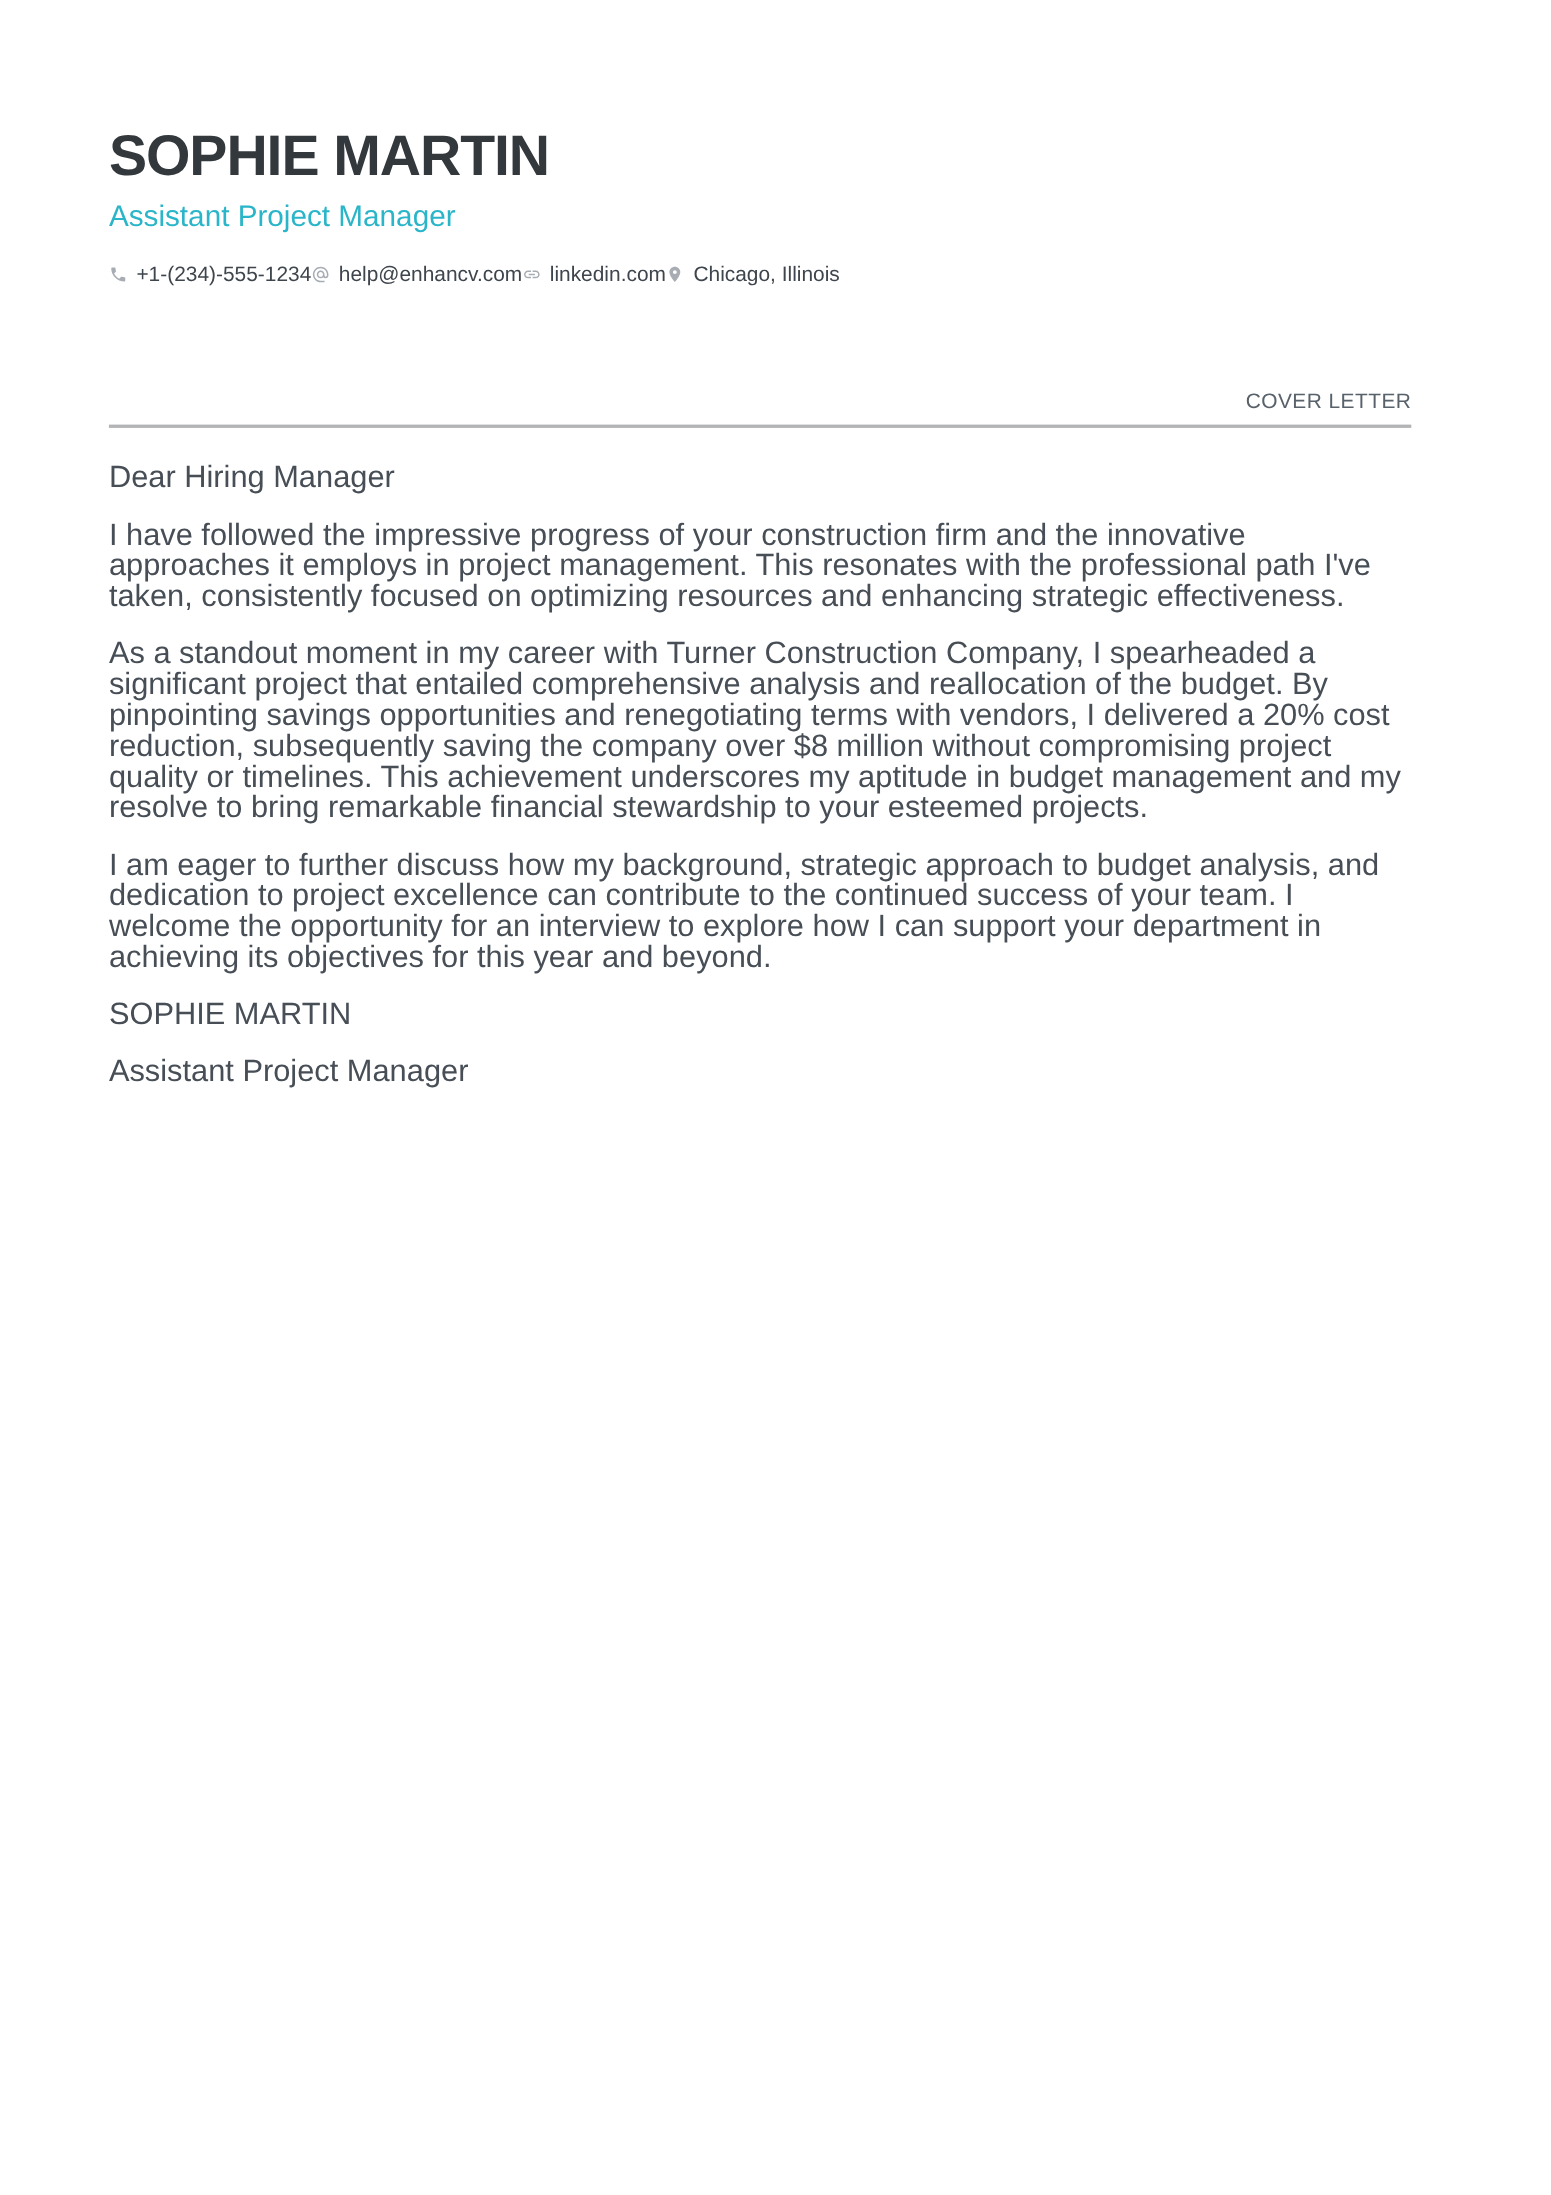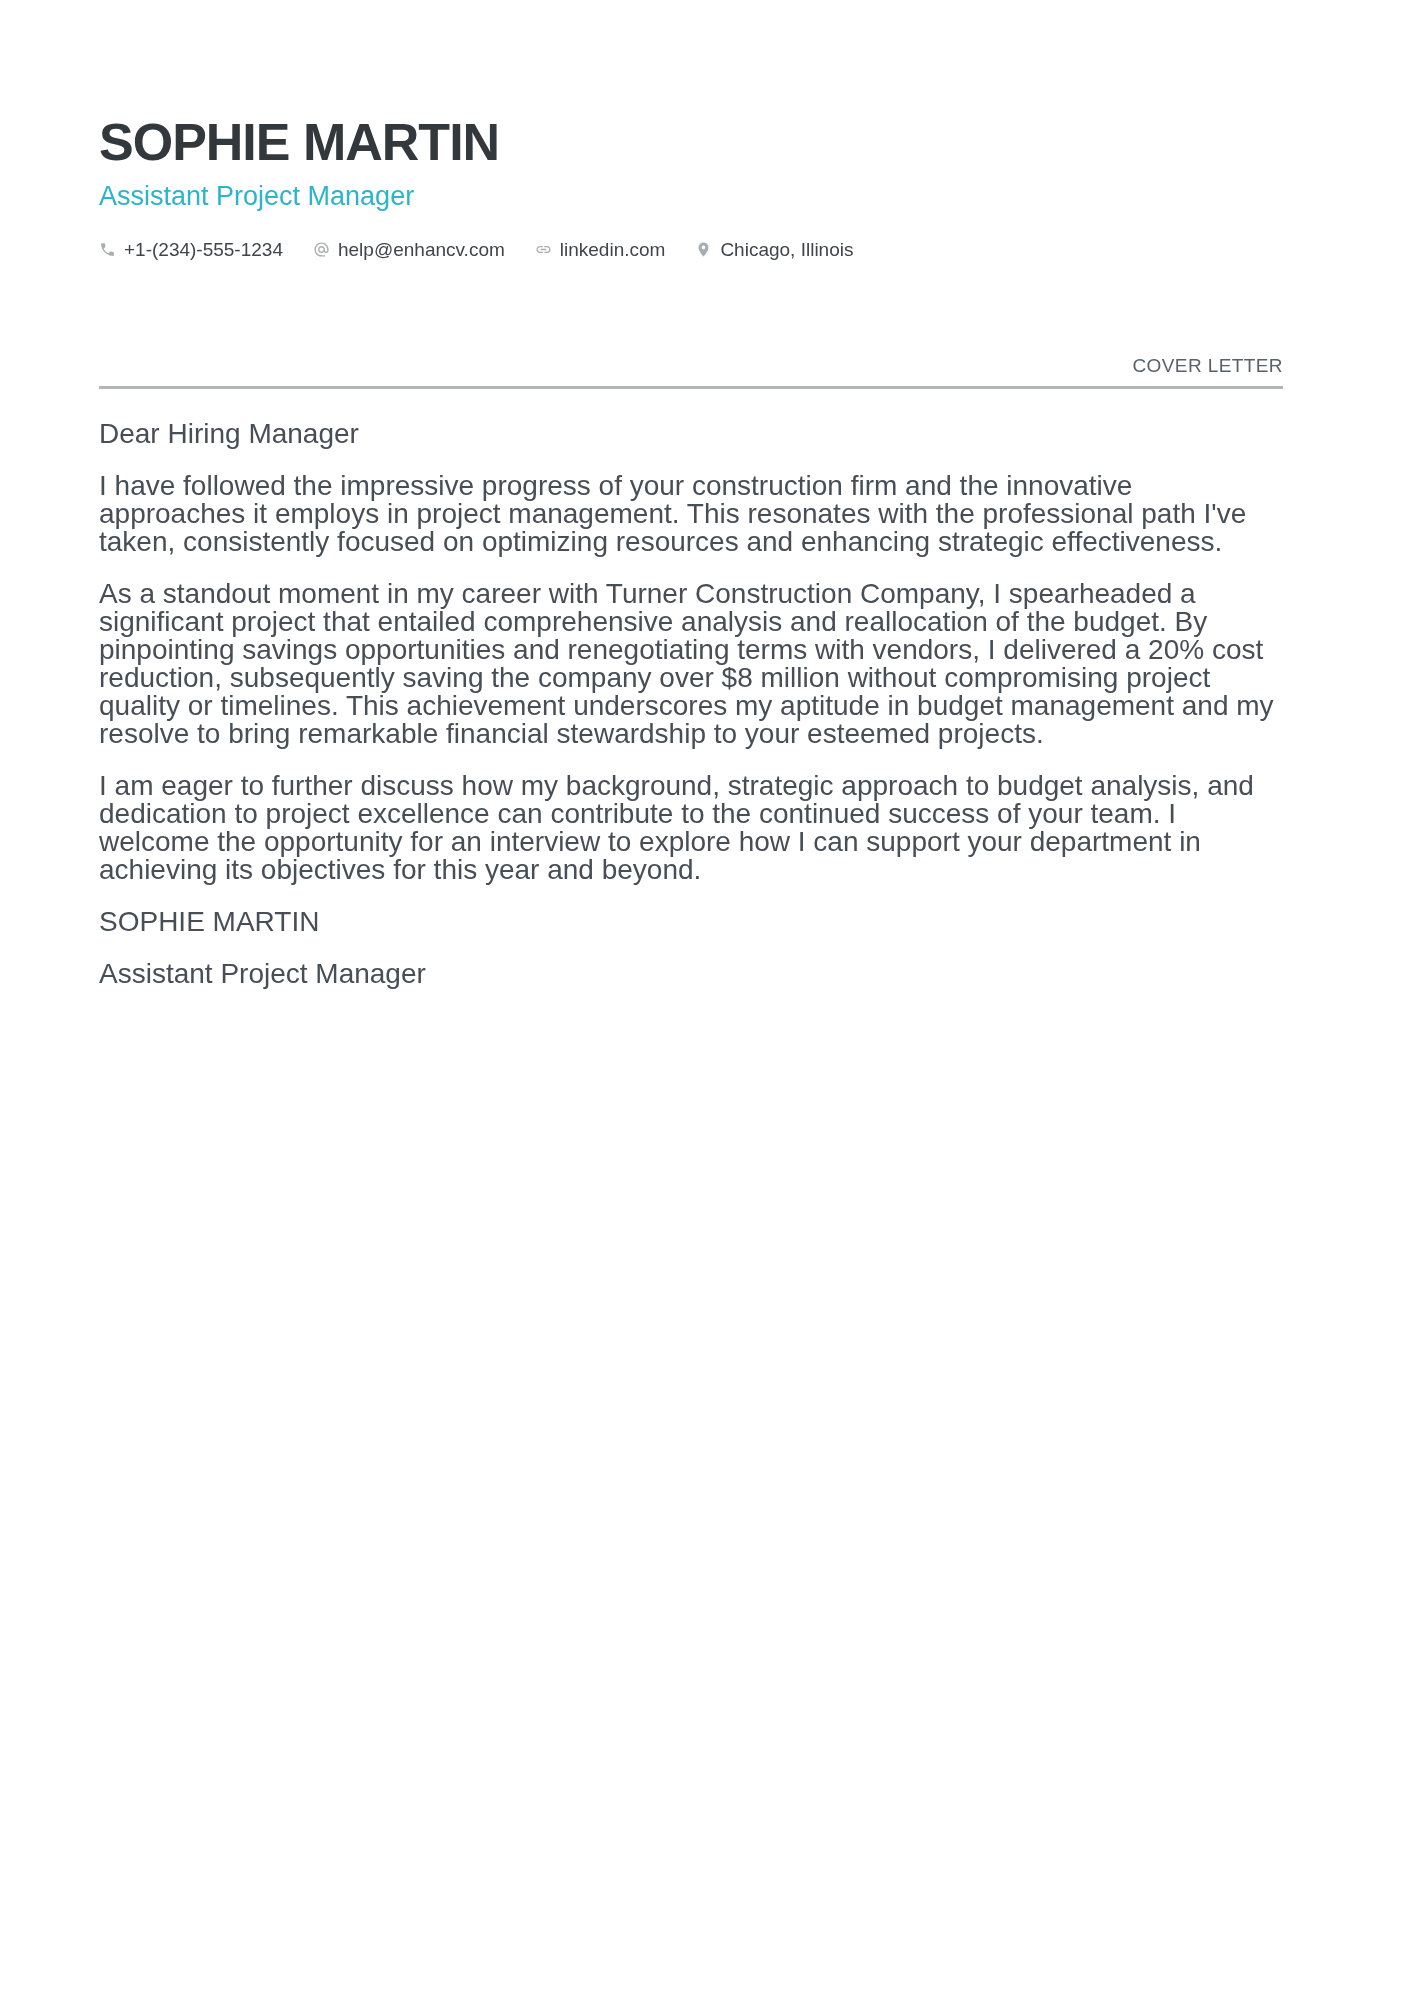--- a/index.html
+++ b/index.html
@@ -46,21 +46,20 @@
     margin-top: 14px;
     font-size: 27px;
     line-height: 1.1;
     font-weight: 400;
     color: var(--accent);
   }
   .contacts {
     margin-top: 27px;
     display: flex;
     align-items: center;
-    gap: 30px;
     font-size: 19px;
     color: var(--contact-text);
     text-align: center;
   }
   .contact {
     display: flex;
     align-items: center;
     gap: 8px;
     white-space: nowrap;
   }

